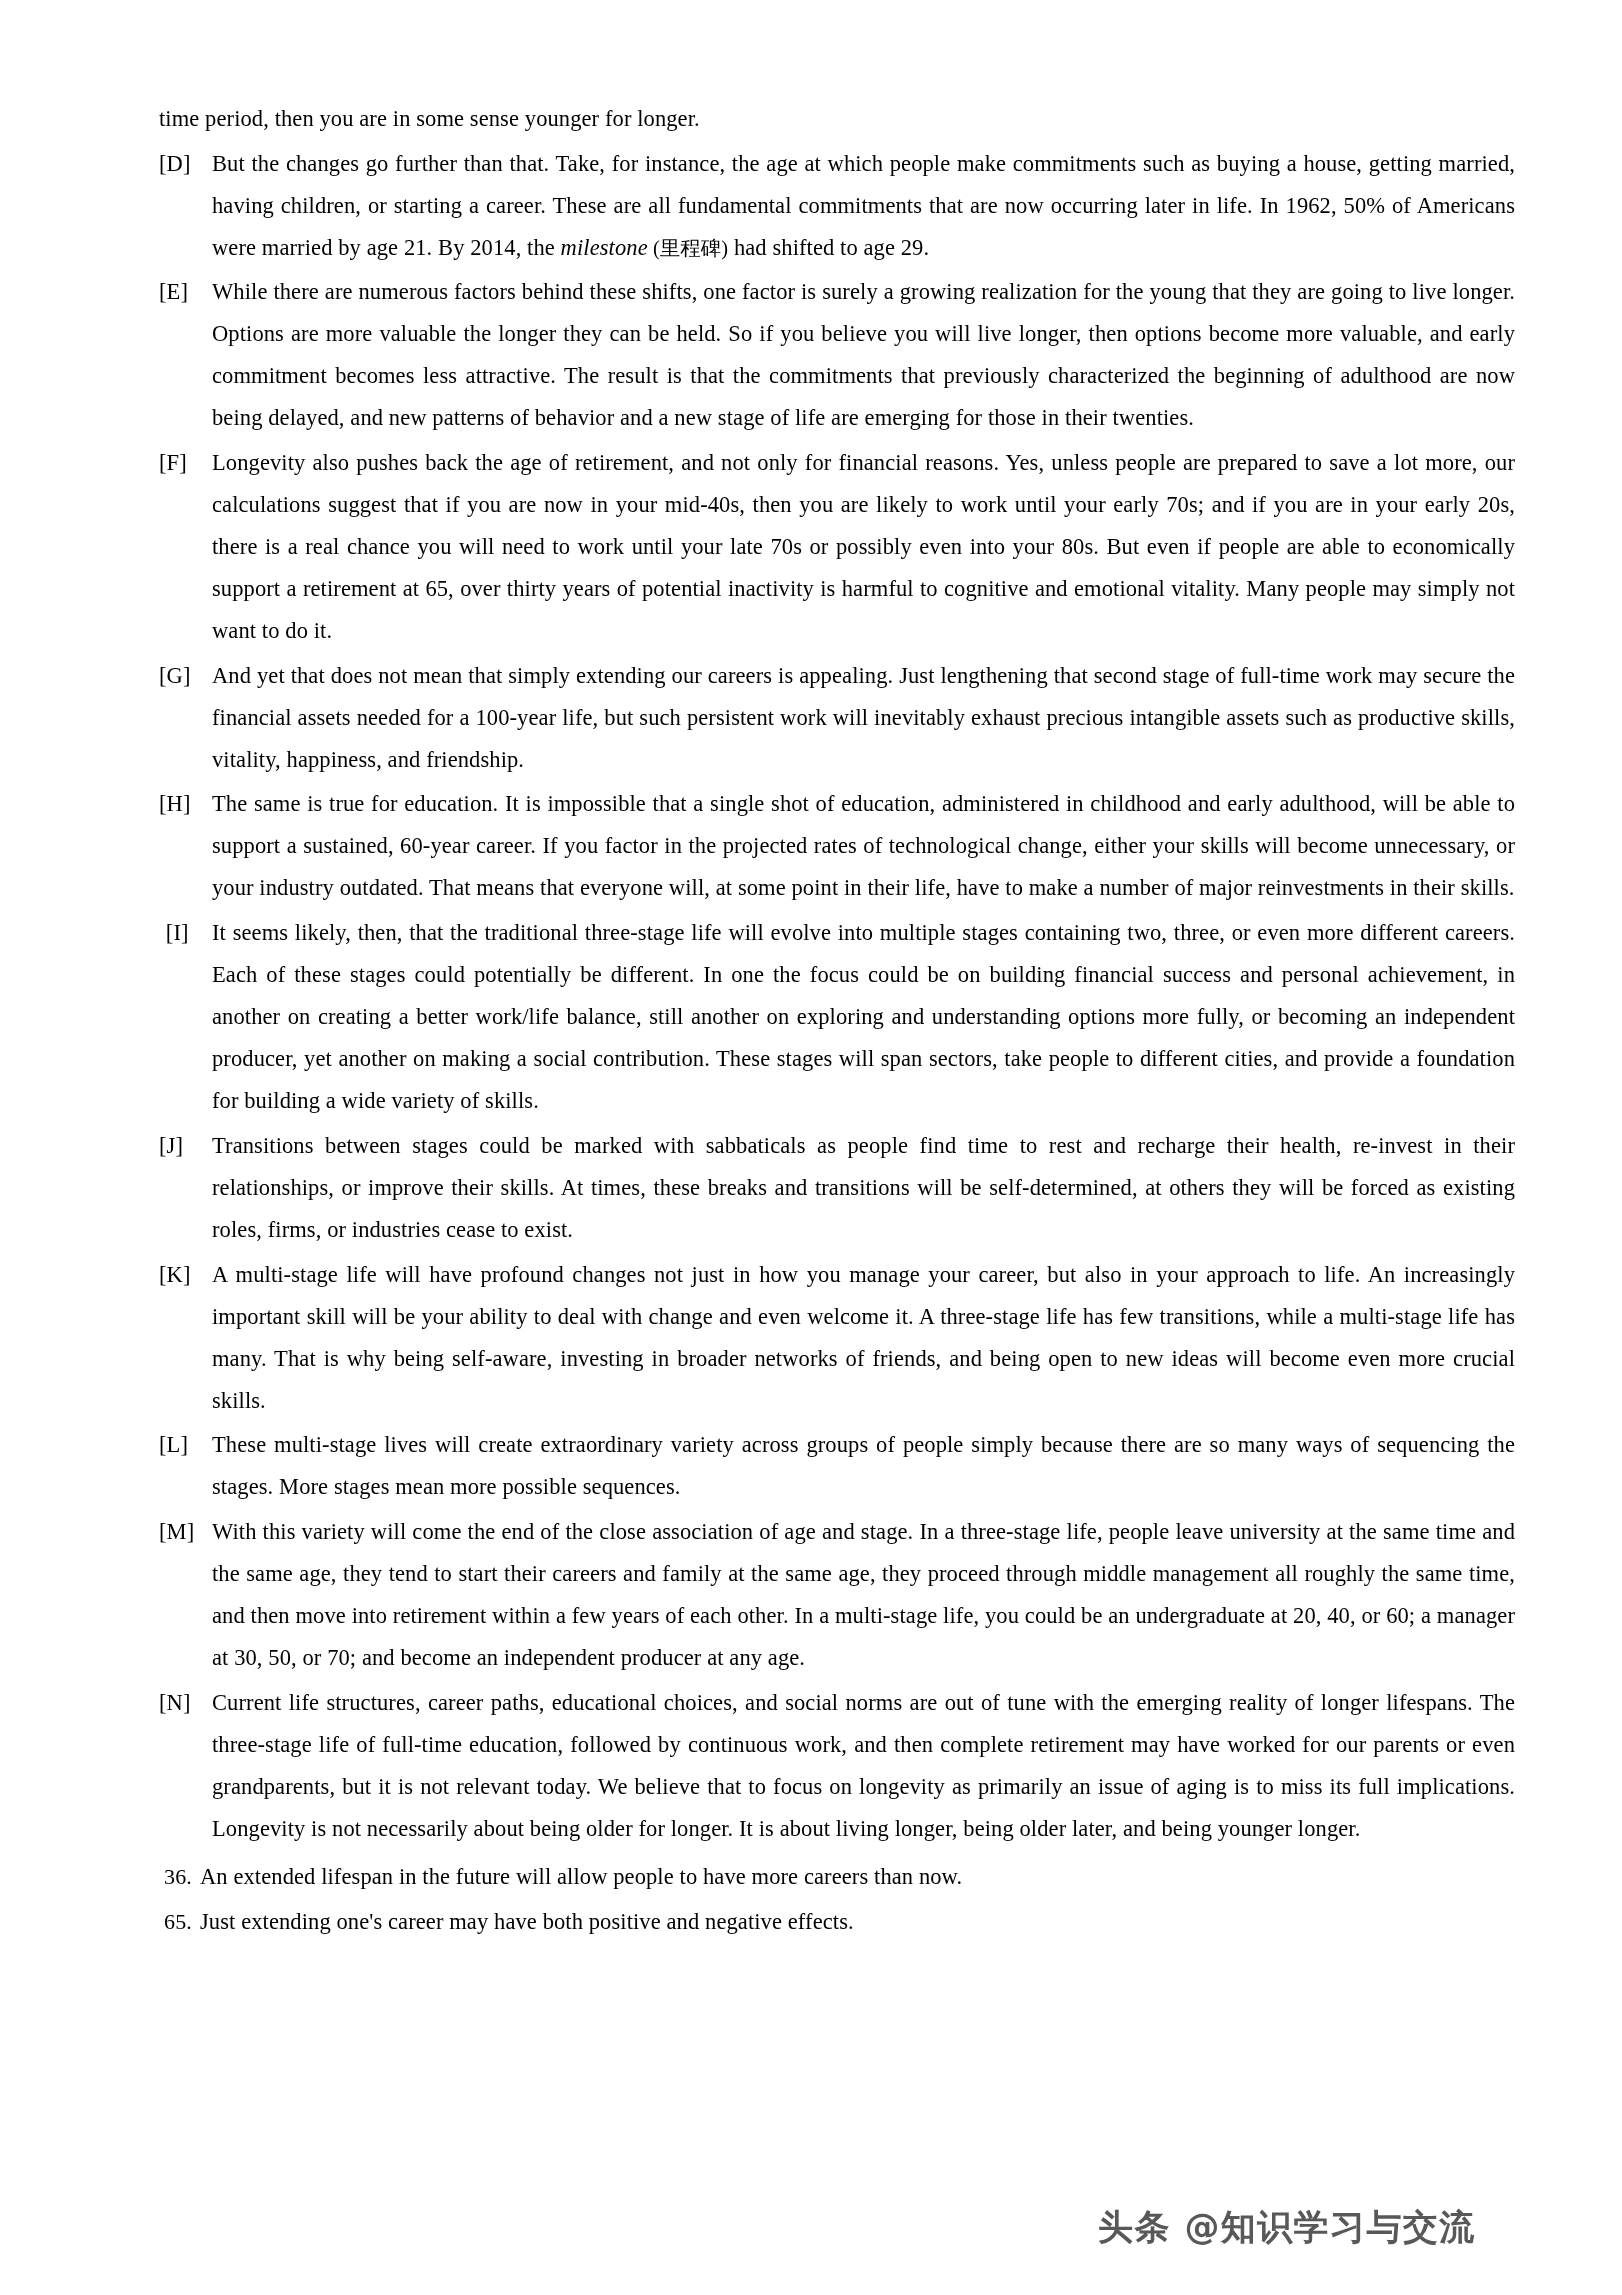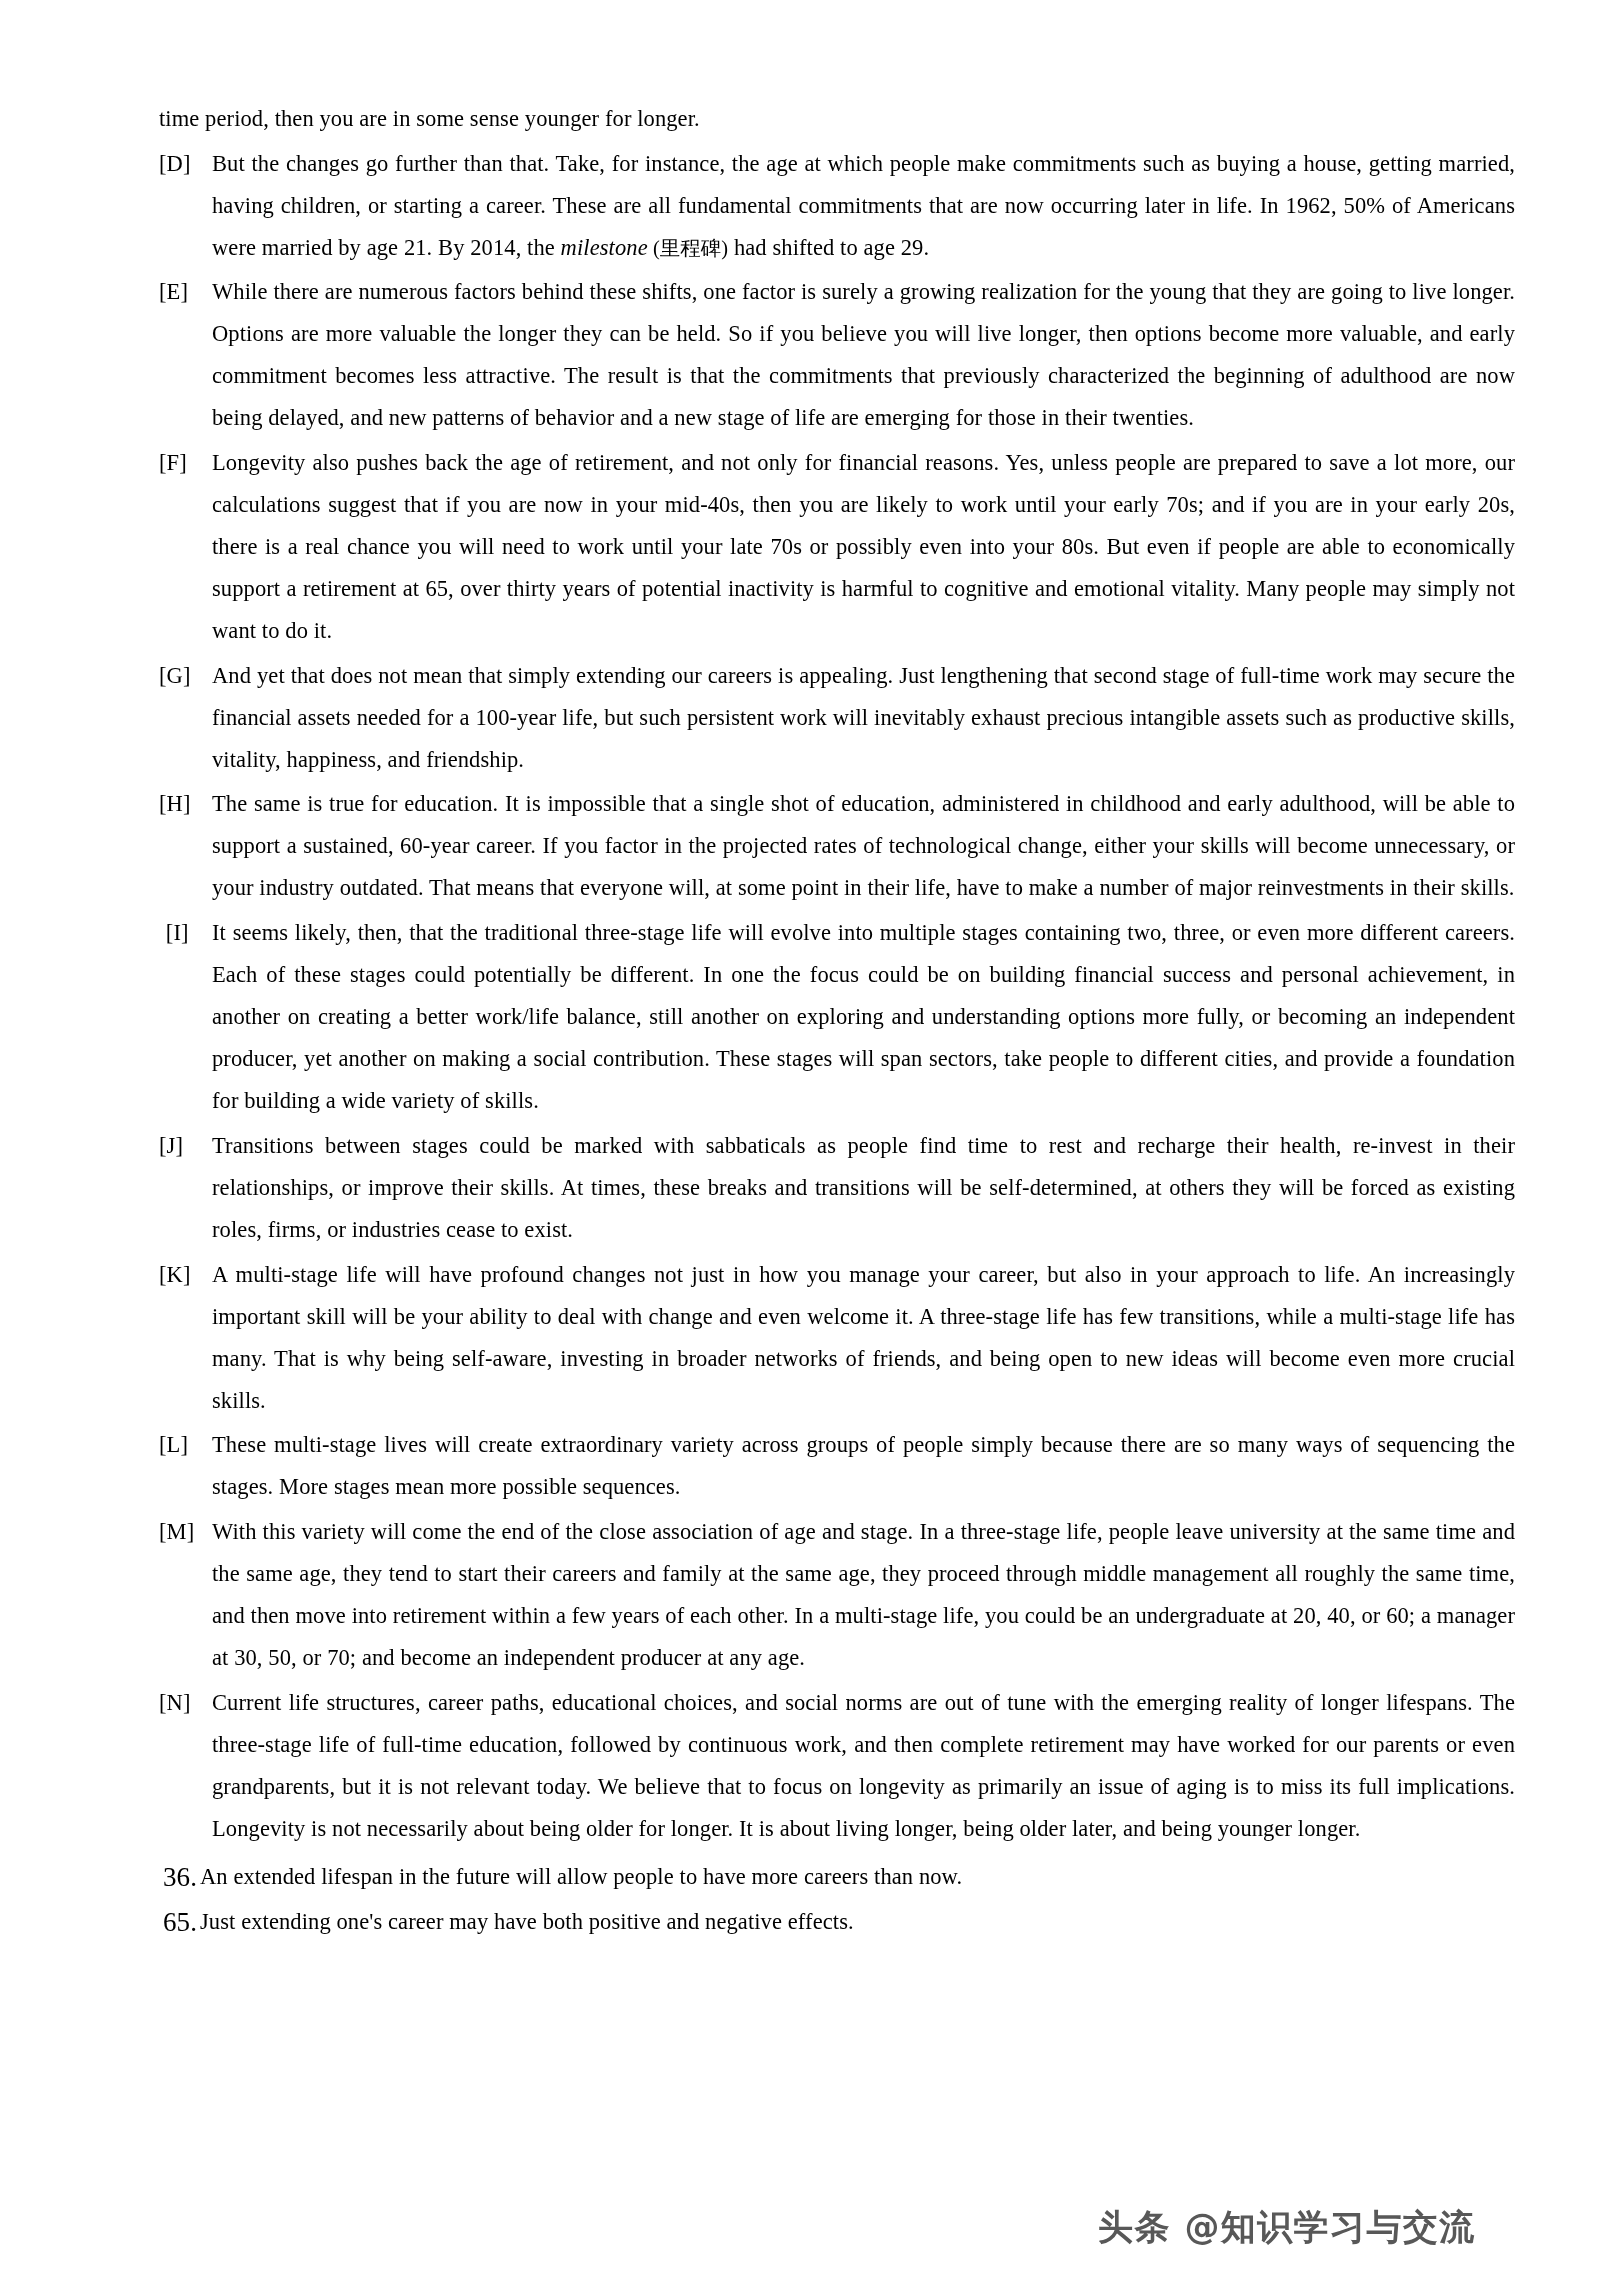--- a/index.html
+++ b/index.html
@@ -78,22 +78,22 @@
     font-size: 22.5px;
     line-height: 42px;
     text-align: left;
     letter-spacing: 0.1px;
   }
   .question .qnum {
     position: absolute;
     left: 0;
     top: 0;
     width: 38px;
-    text-align: right;
-    font-size: 27px;
+    text-align: center;
+    font-size: 22px;
     line-height: 42px;
   }
   .watermark {
     position: absolute;
     left: 1098px;
     top: 2204px;
     font-family: "DejaVu Sans", "Liberation Sans", sans-serif;
     font-size: 35px;
     font-weight: bold;
     color: #4a4a4a;

